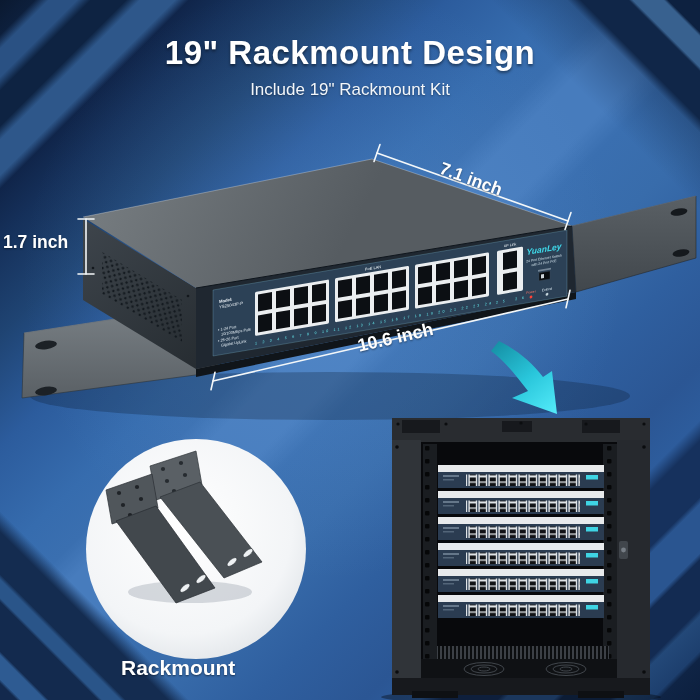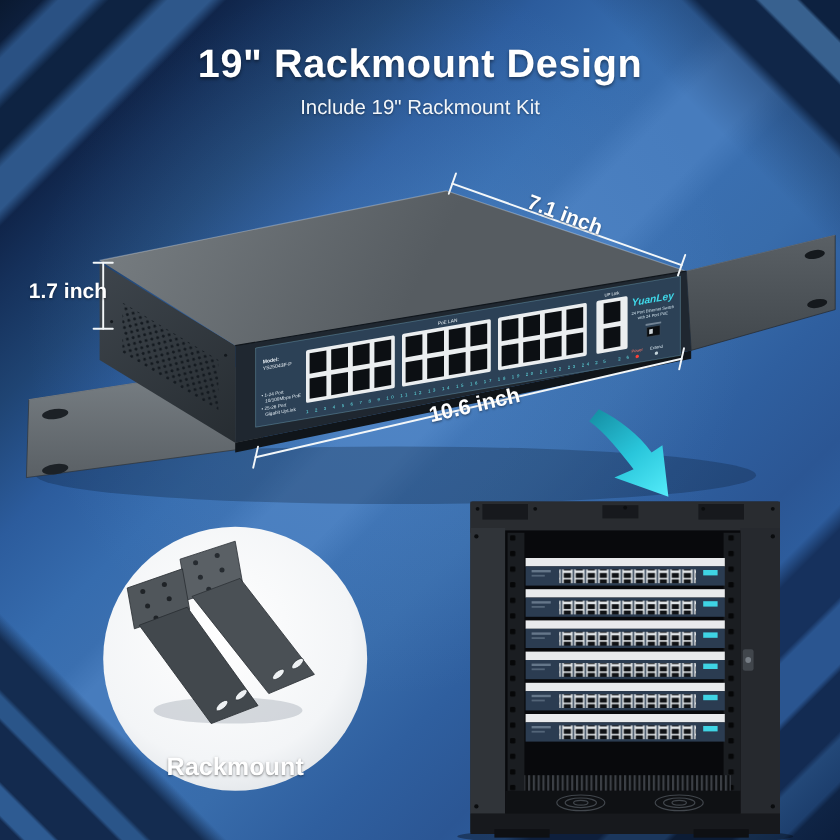--- a/index.html
+++ b/index.html
@@ -13,23 +13,23 @@
       linear-gradient(45deg, #13294d 0%, #13294d 1.2%, #2e5b92 1.5%, #2e5b92 3.2%, #132a4e 3.5%, #132a4e 7%, #2a5589 7.3%, #2a5589 8.6%, #142c50 9%, #142c50 12%, rgba(20,44,80,0) 13.5%),
       linear-gradient(135deg, #0a1930 0%, #0d1f3c 2.5%, #2a5183 3.5%, #2a5183 5.5%, #0e2342 6.5%, #0e2342 9%, #2e578a 10%, #2e578a 12.5%, #10254a 13.5%, #15305a 17%, #1f4473 24%, #2c5c9d 32%, #366cae 40%, #3a6fb0 44%, #477cbd 46.5%, #477cbd 51%, #3a6fb0 53.5%, #386cab 60%, #2f5f9f 68%, #2b5694 76%, #2d5c9c 80%, #16315d 81.5%, #16315d 85.5%, #2a5590 86%, #2a5590 89.5%, #132b52 90%, #132b52 93.5%, #234878 94%, #1d3f6e 96.5%, #0f2445 97%, #0c1f3e 100%);
   }
   .title{position:absolute;left:0;right:0;top:34px;text-align:center;color:#fff;
     font-size:33px;font-weight:700;letter-spacing:.5px;text-shadow:0 2px 3px rgba(0,0,0,.45);}
   .subtitle{position:absolute;left:0;right:0;top:80px;text-align:center;color:#f2f6fa;
     font-size:17px;font-weight:400;text-shadow:0 1px 2px rgba(0,0,0,.4);}
   .dim{position:absolute;color:#fff;font-weight:700;font-size:17.5px;white-space:nowrap;
     text-shadow:0 1px 2px rgba(0,0,0,.45);}
   .dim-depth{left:444px;top:158px;transform:rotate(20.5deg);transform-origin:left top;}
-  .dim-height{left:24px;top:232px;}
+  .dim-height{left:3px;top:232px;}
   .dim-width{left:358px;top:336px;font-size:18px;transform:rotate(-13deg);transform-origin:left center;}
-  .callout-label{position:absolute;left:121px;top:628px;width:150px;text-align:center;color:#fff;
+  .callout-label{position:absolute;left:121px;top:656px;width:150px;color:#fff;
     font-size:21px;font-weight:700;text-shadow:0 1px 2px rgba(0,0,0,.5);}
   svg.scene{position:absolute;left:0;top:0;font-family:"Liberation Sans",sans-serif;}
 </style>
 </head>
 <body>
 
 <div class="canvas">
 
   <svg class="scene" width="700" height="700" viewBox="0 0 700 700">
     <defs>

